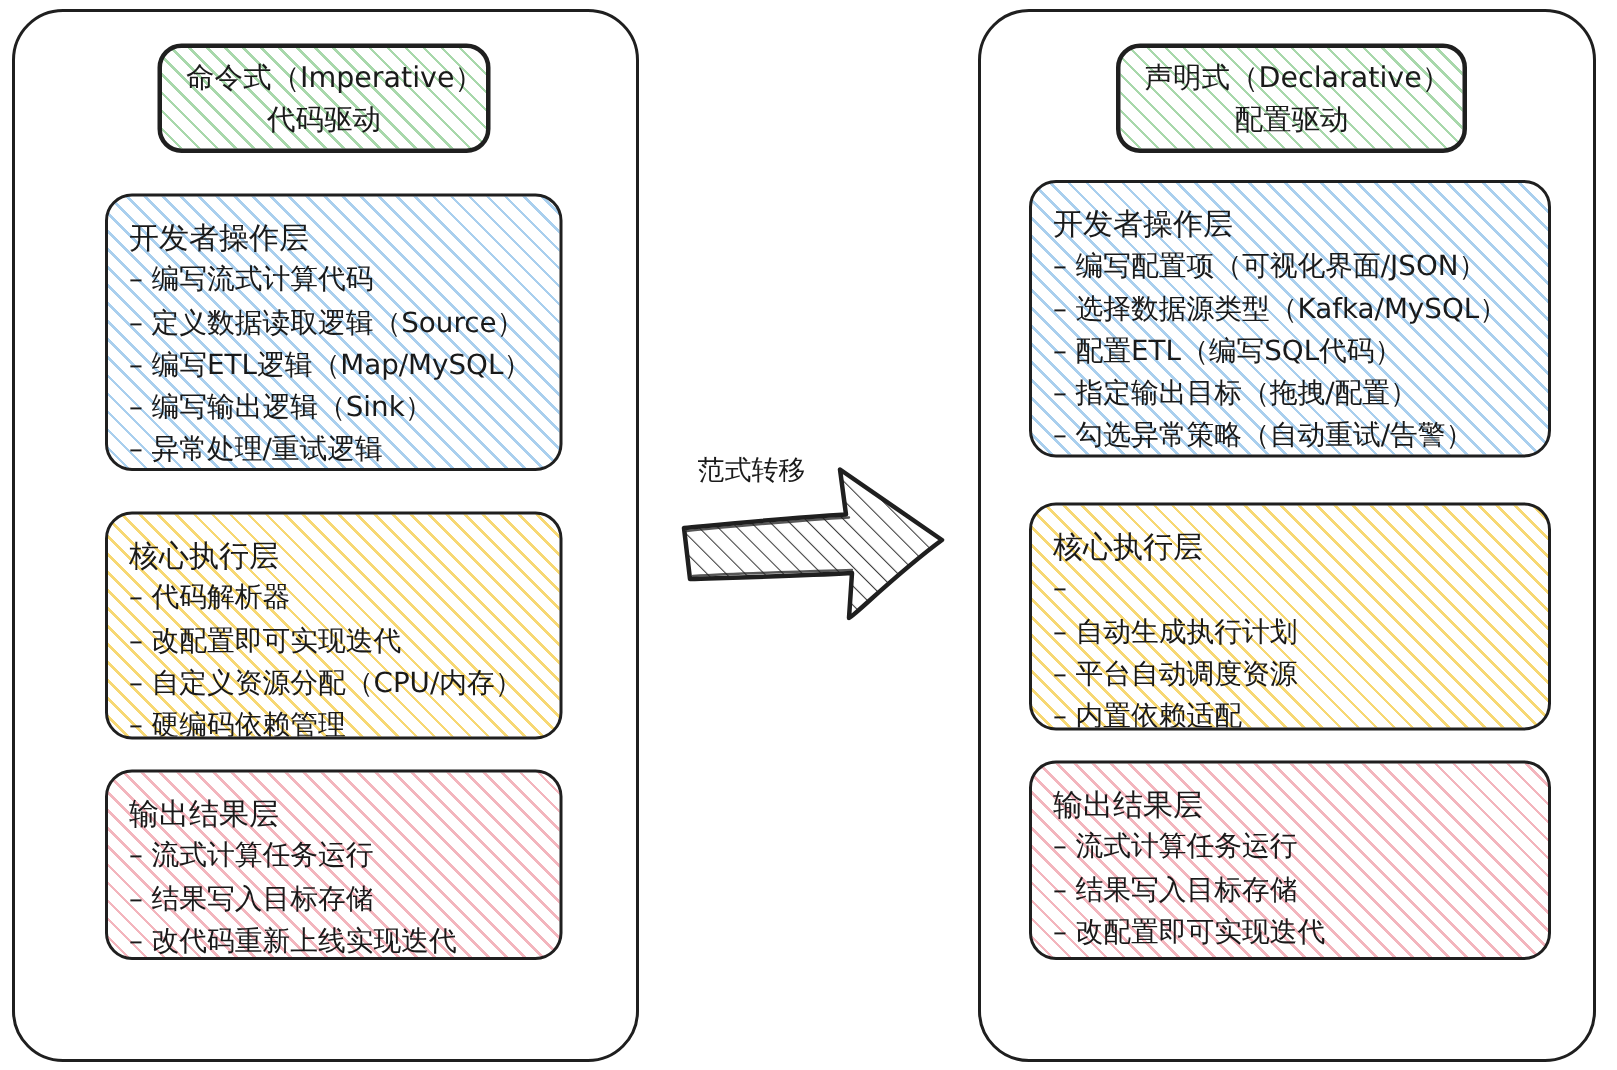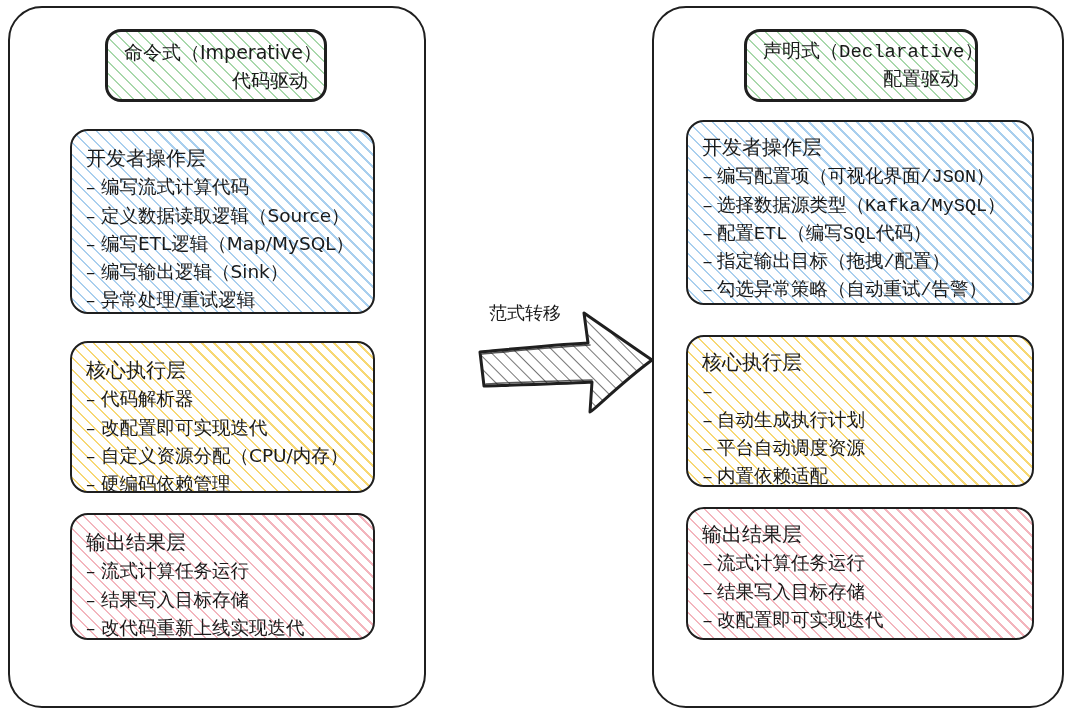--- a/index.html
+++ b/index.html
@@ -17,21 +17,21 @@
 
   
   .panel {
     position: absolute;
     box-sizing: border-box;
     background: #ffffff;
     border: 2.5px solid #1f1f1f;
     border-radius: 34px;
   }
   #panel-left  { left: 8px;   top: 6px;  width: 418px; height: 702px; }
-  #panel-right { left: 652px; top: 6px;  width: 412px; height: 702px; font-family: Liberation Mono, monospace; }
+  #panel-right { left: 652px; top: 6px;  width: 412px; height: 702px; }
 
   
   .card {
     position: absolute;
     box-sizing: border-box;
     border: 2.5px solid #1f1f1f;
     border-radius: 18px;
     overflow: hidden;
   }
   .card .card-inner {
@@ -70,21 +70,21 @@
     background-color: #ffffff;
   }
 
   
   .header-card {
     border-radius: 16px;
     border-width: 3px;
   }
   .header-card .card-inner {
     padding: 7px 16px 9px 16px;
-    text-align: right;
+    text-align: center;
   }
   .header-line {
     font-size: 19px;
     line-height: 1.45;
     color: #1a1a1a;
     white-space: nowrap;
   }
 
   
   .layer-title {
@@ -101,21 +101,21 @@
     display: flex;
   }
   .layer-item .dash {
     width: 15px;
     flex: 0 0 15px;
   }
 
   
   #arrow-group {
     position: absolute;
-    left: 472px;
+    left: 448px;
     top: 296px;
     width: 190px;
     height: 130px;
     text-decoration: underline;
   }
   #arrow-label {
     position: absolute;
     left: 17px;
     top: 5px;
     font-size: 18px;

